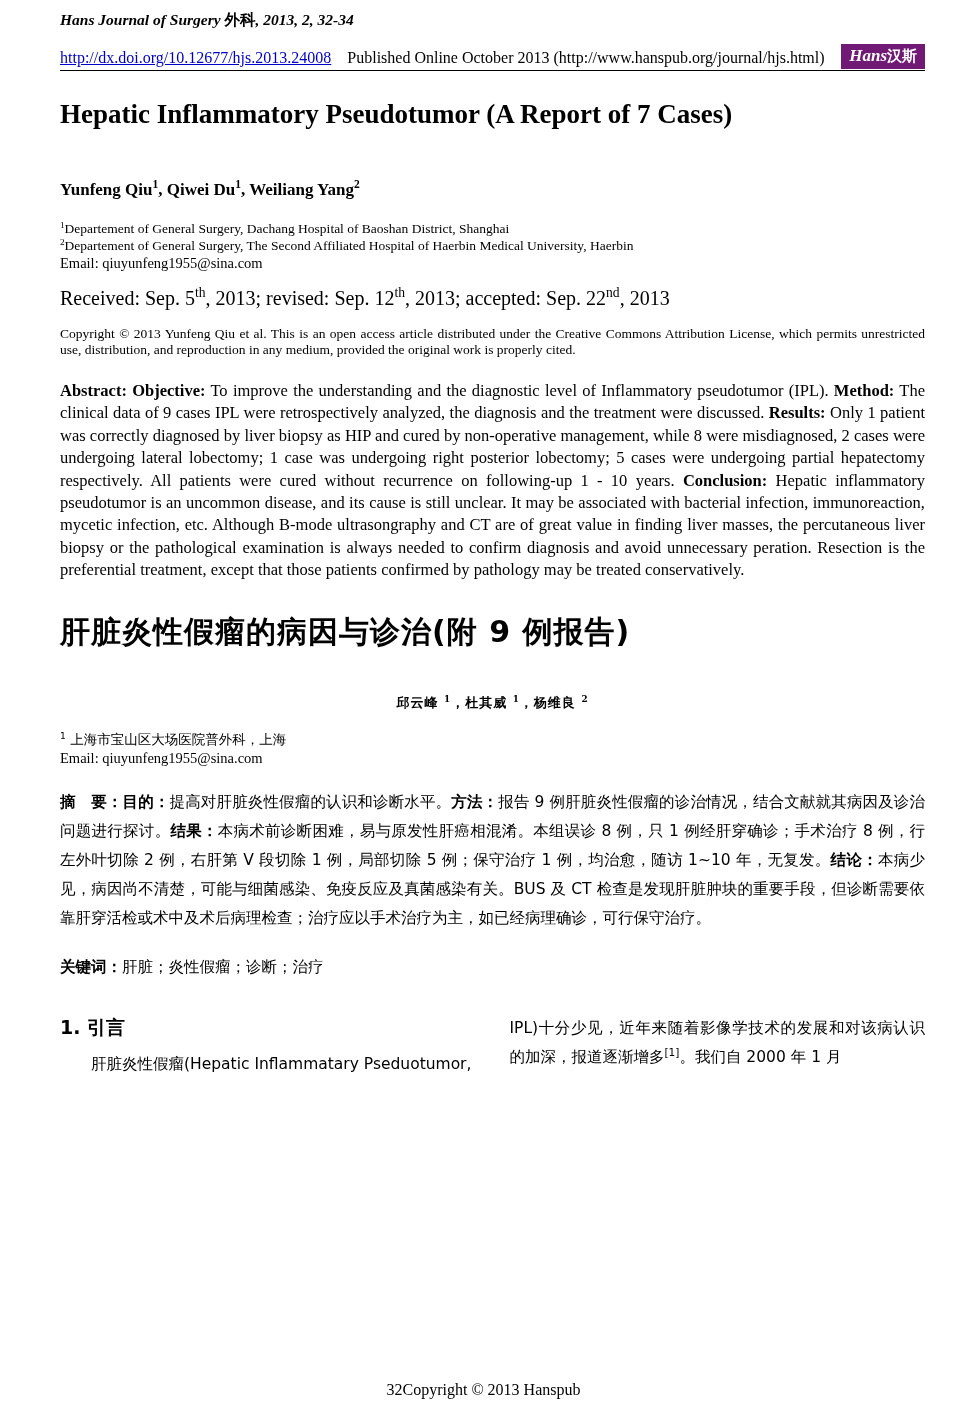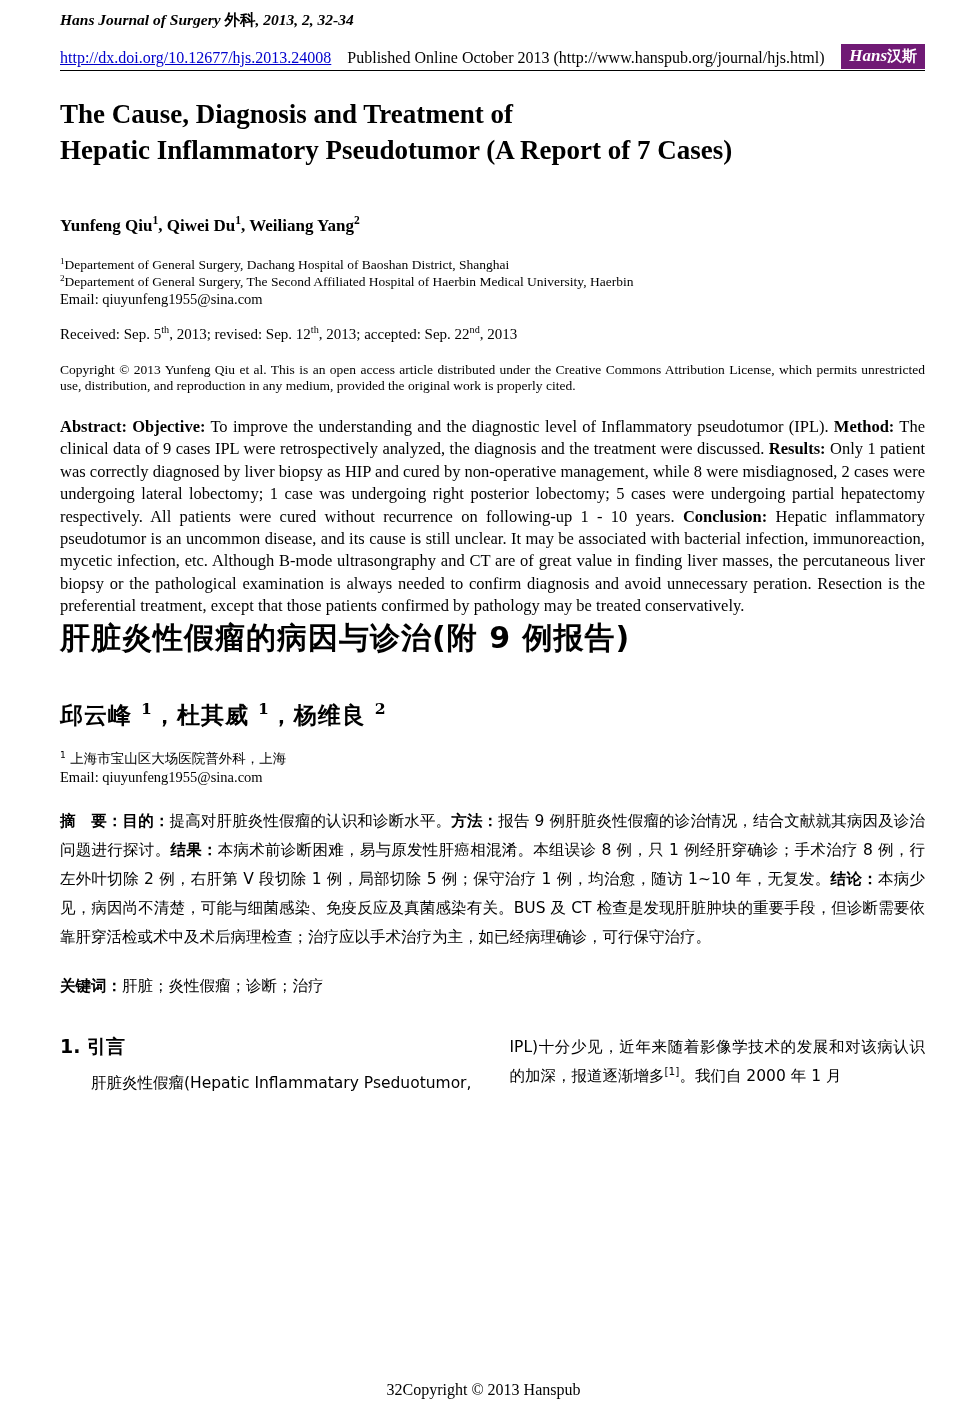--- a/index.html
+++ b/index.html
@@ -94,21 +94,21 @@
   .affil {
     font-size: 13.5px;
     line-height: 17px;
     margin-top: 20px;
   }
   .email-en {
     font-size: 14.5px;
     line-height: 18px;
   }
   .received {
-    font-size: 15px;
+    font-size: 20px;
     line-height: 18px;
     margin-top: 17px;
   }
   .copyright-note {
     font-size: 13.5px;
     line-height: 16px;
     margin-top: 19px;
     text-align: justify;
   }
 
@@ -124,28 +124,30 @@
     line-height: 22px;
     margin-top: 21px;
   }
 
   
   .title-cn {
     font-family: "DejaVu Sans", sans-serif;
     font-size: 30px;
     font-weight: bold;
     line-height: 40px;
+    margin-top: 30px;
     letter-spacing: 1px;
   }
   .authors-cn {
     font-family: "DejaVu Serif", serif;
-    font-size: 23px;
+    font-size: 13px;
     font-weight: bold;
     margin-top: 42px;
     letter-spacing: 1px;
+    text-align: center;
   }
   .affil-cn {
     font-family: "DejaVu Sans", sans-serif;
     font-size: 13.5px;
     line-height: 19px;
     margin-top: 18px;
   }
   .email-cn {
     font-family: "Liberation Serif", serif;
     font-size: 14.5px;
@@ -223,21 +225,20 @@
       &nbsp;&nbsp;
       <span>Published Online October 2013 (http://www.hanspub.org/journal/hjs.html)</span>
     </div>
     <div class="logo">
       <span class="hans">Hans</span><span class="cn">汉斯</span>
     </div>
     <div class="rule"></div>
   </div>
 
   <div class="title">
-    <div>The Cause, Diagnosis and Treatment of</div>
     <div>Hepatic Inflammatory Pseudotumor (A Report of 7 Cases)</div>
   </div>
 
   <div class="authors-en">Yunfeng Qiu<sup>1</sup>, Qiwei Du<sup>1</sup>, Weiliang Yang<sup>2</sup></div>
 
   <div class="affil"><sup>1</sup>Departement of General Surgery, Dachang Hospital of Baoshan District, Shanghai</div>
   <div class="affil" style="margin-top:0"><sup>2</sup>Departement of General Surgery, The Second Affiliated Hospital of Haerbin Medical University, Haerbin</div>
   <div class="email-en">Email: qiuyunfeng1955@sina.com</div>
 
   <div class="received">Received: Sep. 5<sup>th</sup>, 2013; revised: Sep. 12<sup>th</sup>, 2013; accepted: Sep. 22<sup>nd</sup>, 2013</div>

